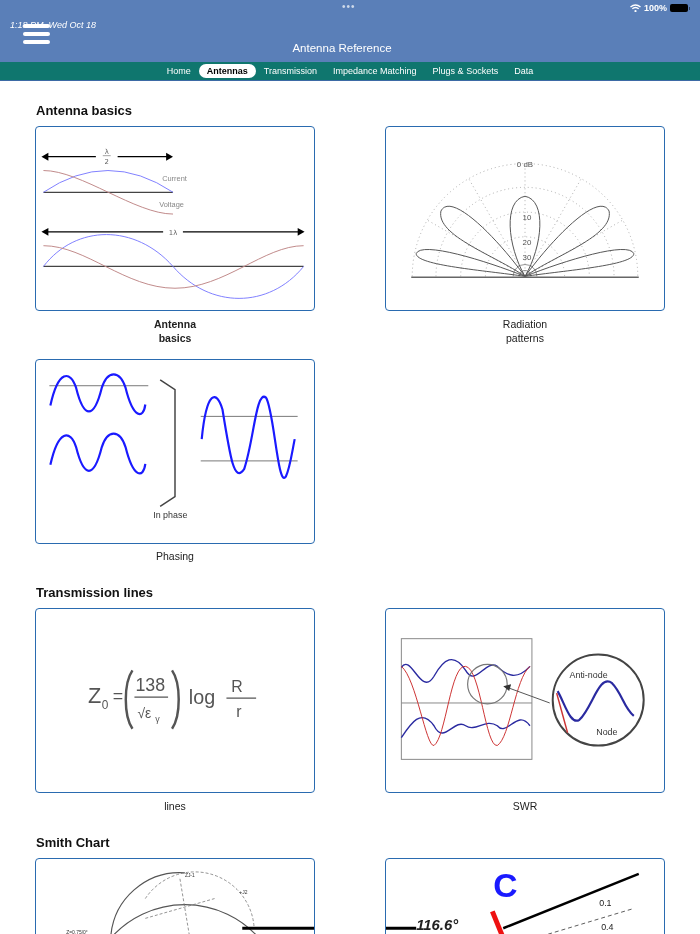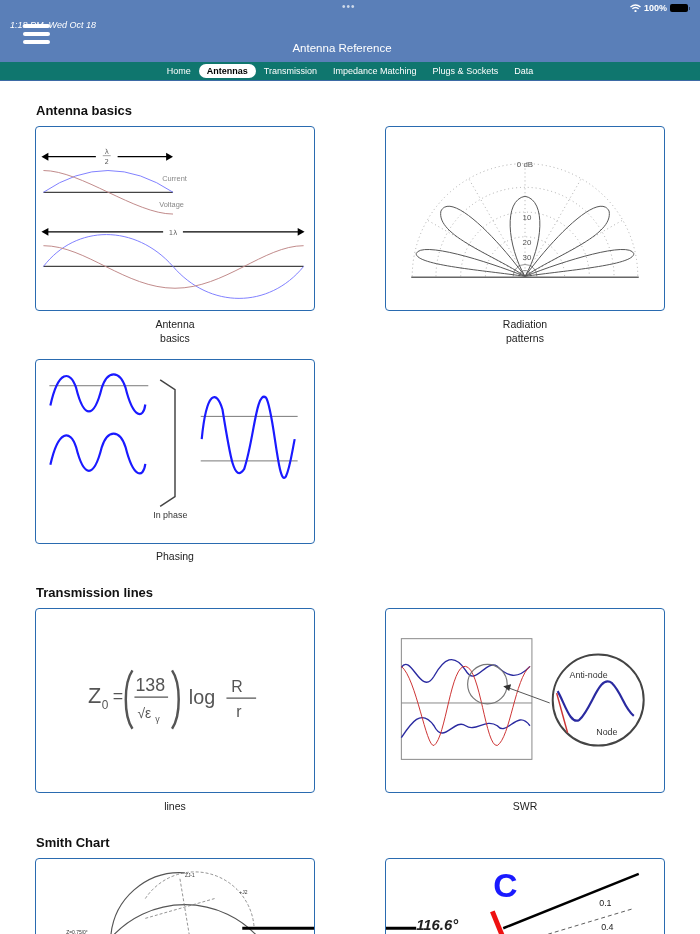--- a/index.html
+++ b/index.html
@@ -84,21 +84,21 @@
     <polygon points="5,106 12,102 12,110" fill="#000"></polygon>
     <line x1="148" y1="106" x2="268" y2="106" stroke="#000" stroke-width="1.3"></line>
     <polygon points="271,106 264,102 264,110" fill="#000"></polygon>
     <text x="138" y="109" font-size="7" fill="#666" text-anchor="middle" font-family="DejaVu Sans, sans-serif">1λ</text>
 
     <line x1="7" y1="141" x2="270" y2="141" stroke="#444" stroke-width="1.3"></line>
     <path d="M7 141 C40 98 100 98 138 141 C175 184 235 184 270 141" stroke="#8080ff" stroke-width="1" fill="none"></path>
     <path d="M7 120 C50 120 90 163 140 163 C190 163 230 120 270 120" stroke="#c08a8a" stroke-width="1" fill="none"></path>
   </svg>
 </div>
-<div class="caption" style="left:35px; top:317px;">
+<div class="caption" style="left:35px; top:317px;font-weight:bold;">
   <div>Antenna</div>
   <div>basics</div>
 </div>
 
 <div class="card" style="left:385px; top:126px;">
   <svg viewBox="0 0 280 185">
     <g fill="none" stroke="#999" stroke-width="0.8" stroke-dasharray="1,3">
       <path d="M26 151 A114 114 0 0 1 254 151"></path>
       <path d="M50 151 A90 90 0 0 1 230 151"></path>
       <path d="M75 151 A65 65 0 0 1 205 151"></path>

